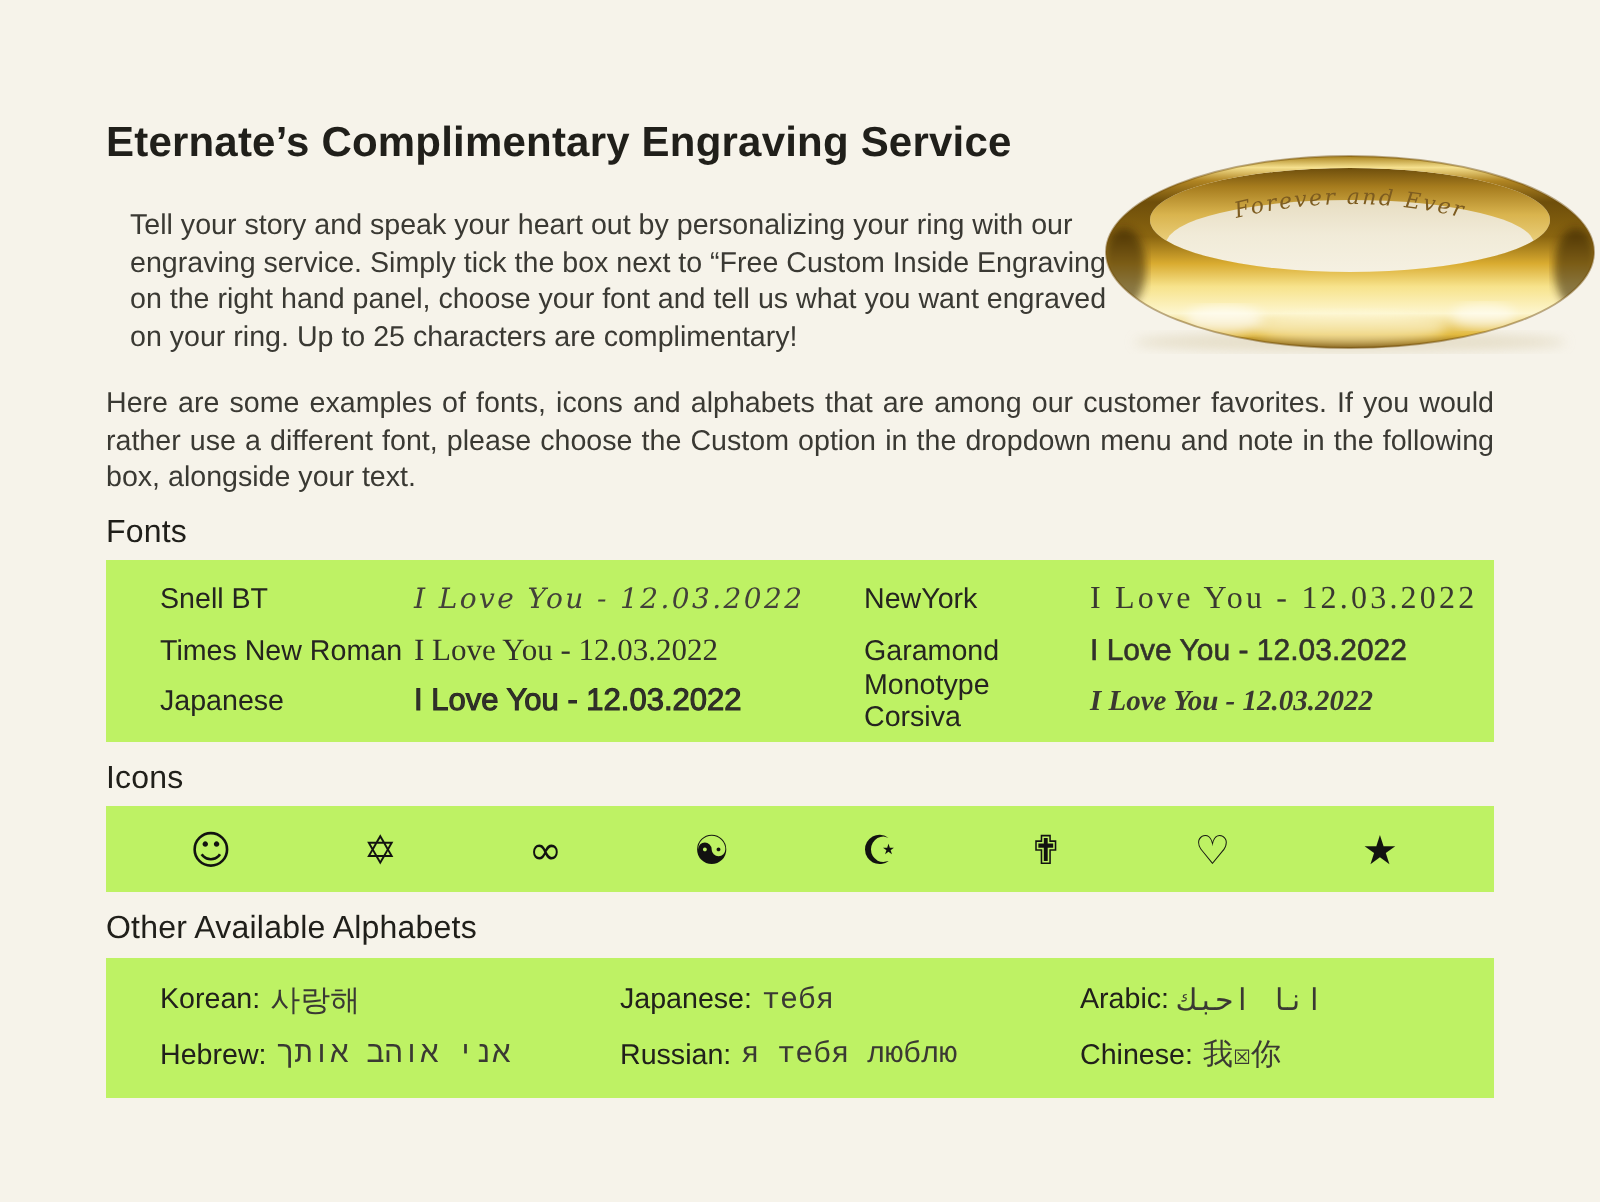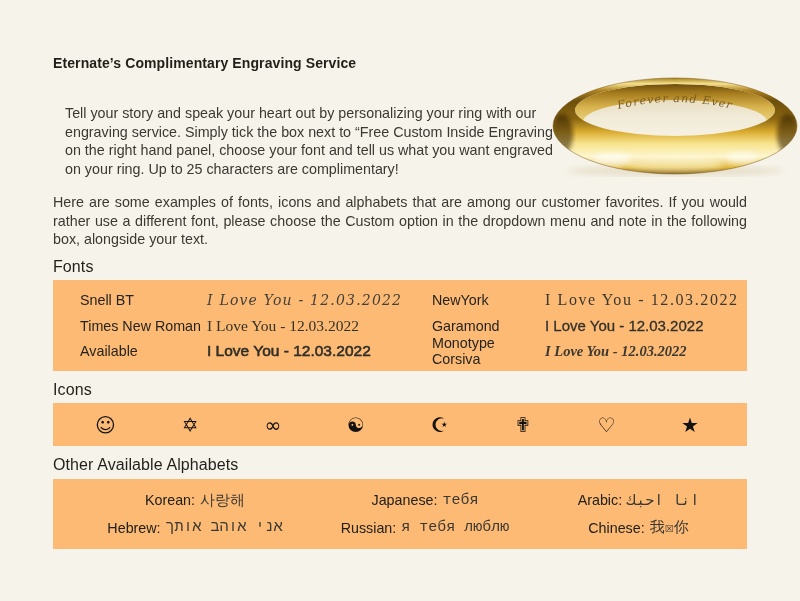--- a/index.html
+++ b/index.html
@@ -7,32 +7,32 @@
     width:800px;height:601px;
     background:#f6f3ea;
     font-family:"Liberation Sans",sans-serif;
     color:#34332d;
     position:relative;
     overflow:hidden;
   }
   .abs{position:absolute;}
   .page-title{
     left:53px;top:46px;width:600px;
-    font-size:14px;font-weight:700;color:#201f1a;letter-spacing:.1px;
+    font-size:21px;font-weight:700;color:#201f1a;letter-spacing:.1px;
   }
   .para{
     font-size:14.3px;line-height:18.6px;color:#3a3933;
   }
   .intro{left:65px;top:90px;width:505px;}
   .note{left:53px;top:179px;width:694px;text-align:justify;}
   .section-label{
     left:53px;font-size:16px;color:#201f1a;letter-spacing:.1px;
   }
   .panel{
-    left:53px;width:694px;background:#fdba74;box-sizing:border-box;
+    left:53px;width:694px;background:#bef264;box-sizing:border-box;
   }
   
   .fonts-panel{
     top:280px;height:91px;
     display:grid;
     grid-template-columns:127px 225px 113px 1fr;
     align-content:space-evenly;
     padding:6px 10px 6px 27px;
   }
   .fonts-panel > div{display:flex;align-items:center;height:24px;}
@@ -55,21 +55,21 @@
     font-size:20px;color:#121210;line-height:1;
   }
   
   .alpha-panel{
     top:479px;height:70px;
     display:grid;
     grid-template-columns:230px 230px 1fr;
     align-content:space-evenly;
     padding:6px 10px 6px 27px;
   }
-  .alpha-item{display:flex;align-items:center;height:24px;white-space:nowrap;justify-content:center;}
+  .alpha-item{display:flex;align-items:center;height:24px;white-space:nowrap;}
   .alpha-label{font-size:14.3px;color:#21201b;}
   .alpha-sample{font-family:Liberation Mono, monospace;font-size:15px;color:#3a3933;margin-left:5px;}
   
   .ring-wrap{left:550px;top:70px;width:250px;height:108px;}
 </style>
 </head>
 <body>
 
 <h1 class="abs page-title">Eternate’s Complimentary Engraving Service</h1>
 
@@ -147,21 +147,21 @@
 
 <div class="abs panel fonts-panel">
   <div class="font-name">Snell BT</div>
   <div class="font-sample s-snell">I Love You - 12.03.2022</div>
   <div class="font-name">NewYork</div>
   <div class="font-sample s-newyork">I Love You - 12.03.2022</div>
   <div class="font-name">Times New Roman</div>
   <div class="font-sample s-times">I Love You - 12.03.2022</div>
   <div class="font-name">Garamond</div>
   <div class="font-sample s-garamond">I Love You - 12.03.2022</div>
-  <div class="font-name">Available</div>
+  <div class="font-name">Japanese</div>
   <div class="font-sample s-helvetica">I Love You - 12.03.2022</div>
   <div class="font-name">Monotype Corsiva</div>
   <div class="font-sample s-corsiva">I Love You - 12.03.2022</div>
 </div>
 
 <div class="abs section-label" style="top:381px">Icons</div>
 
 <div class="abs panel icons-panel">
   <span class="icon-glyph">☺</span>
   <span class="icon-glyph">✡</span>

